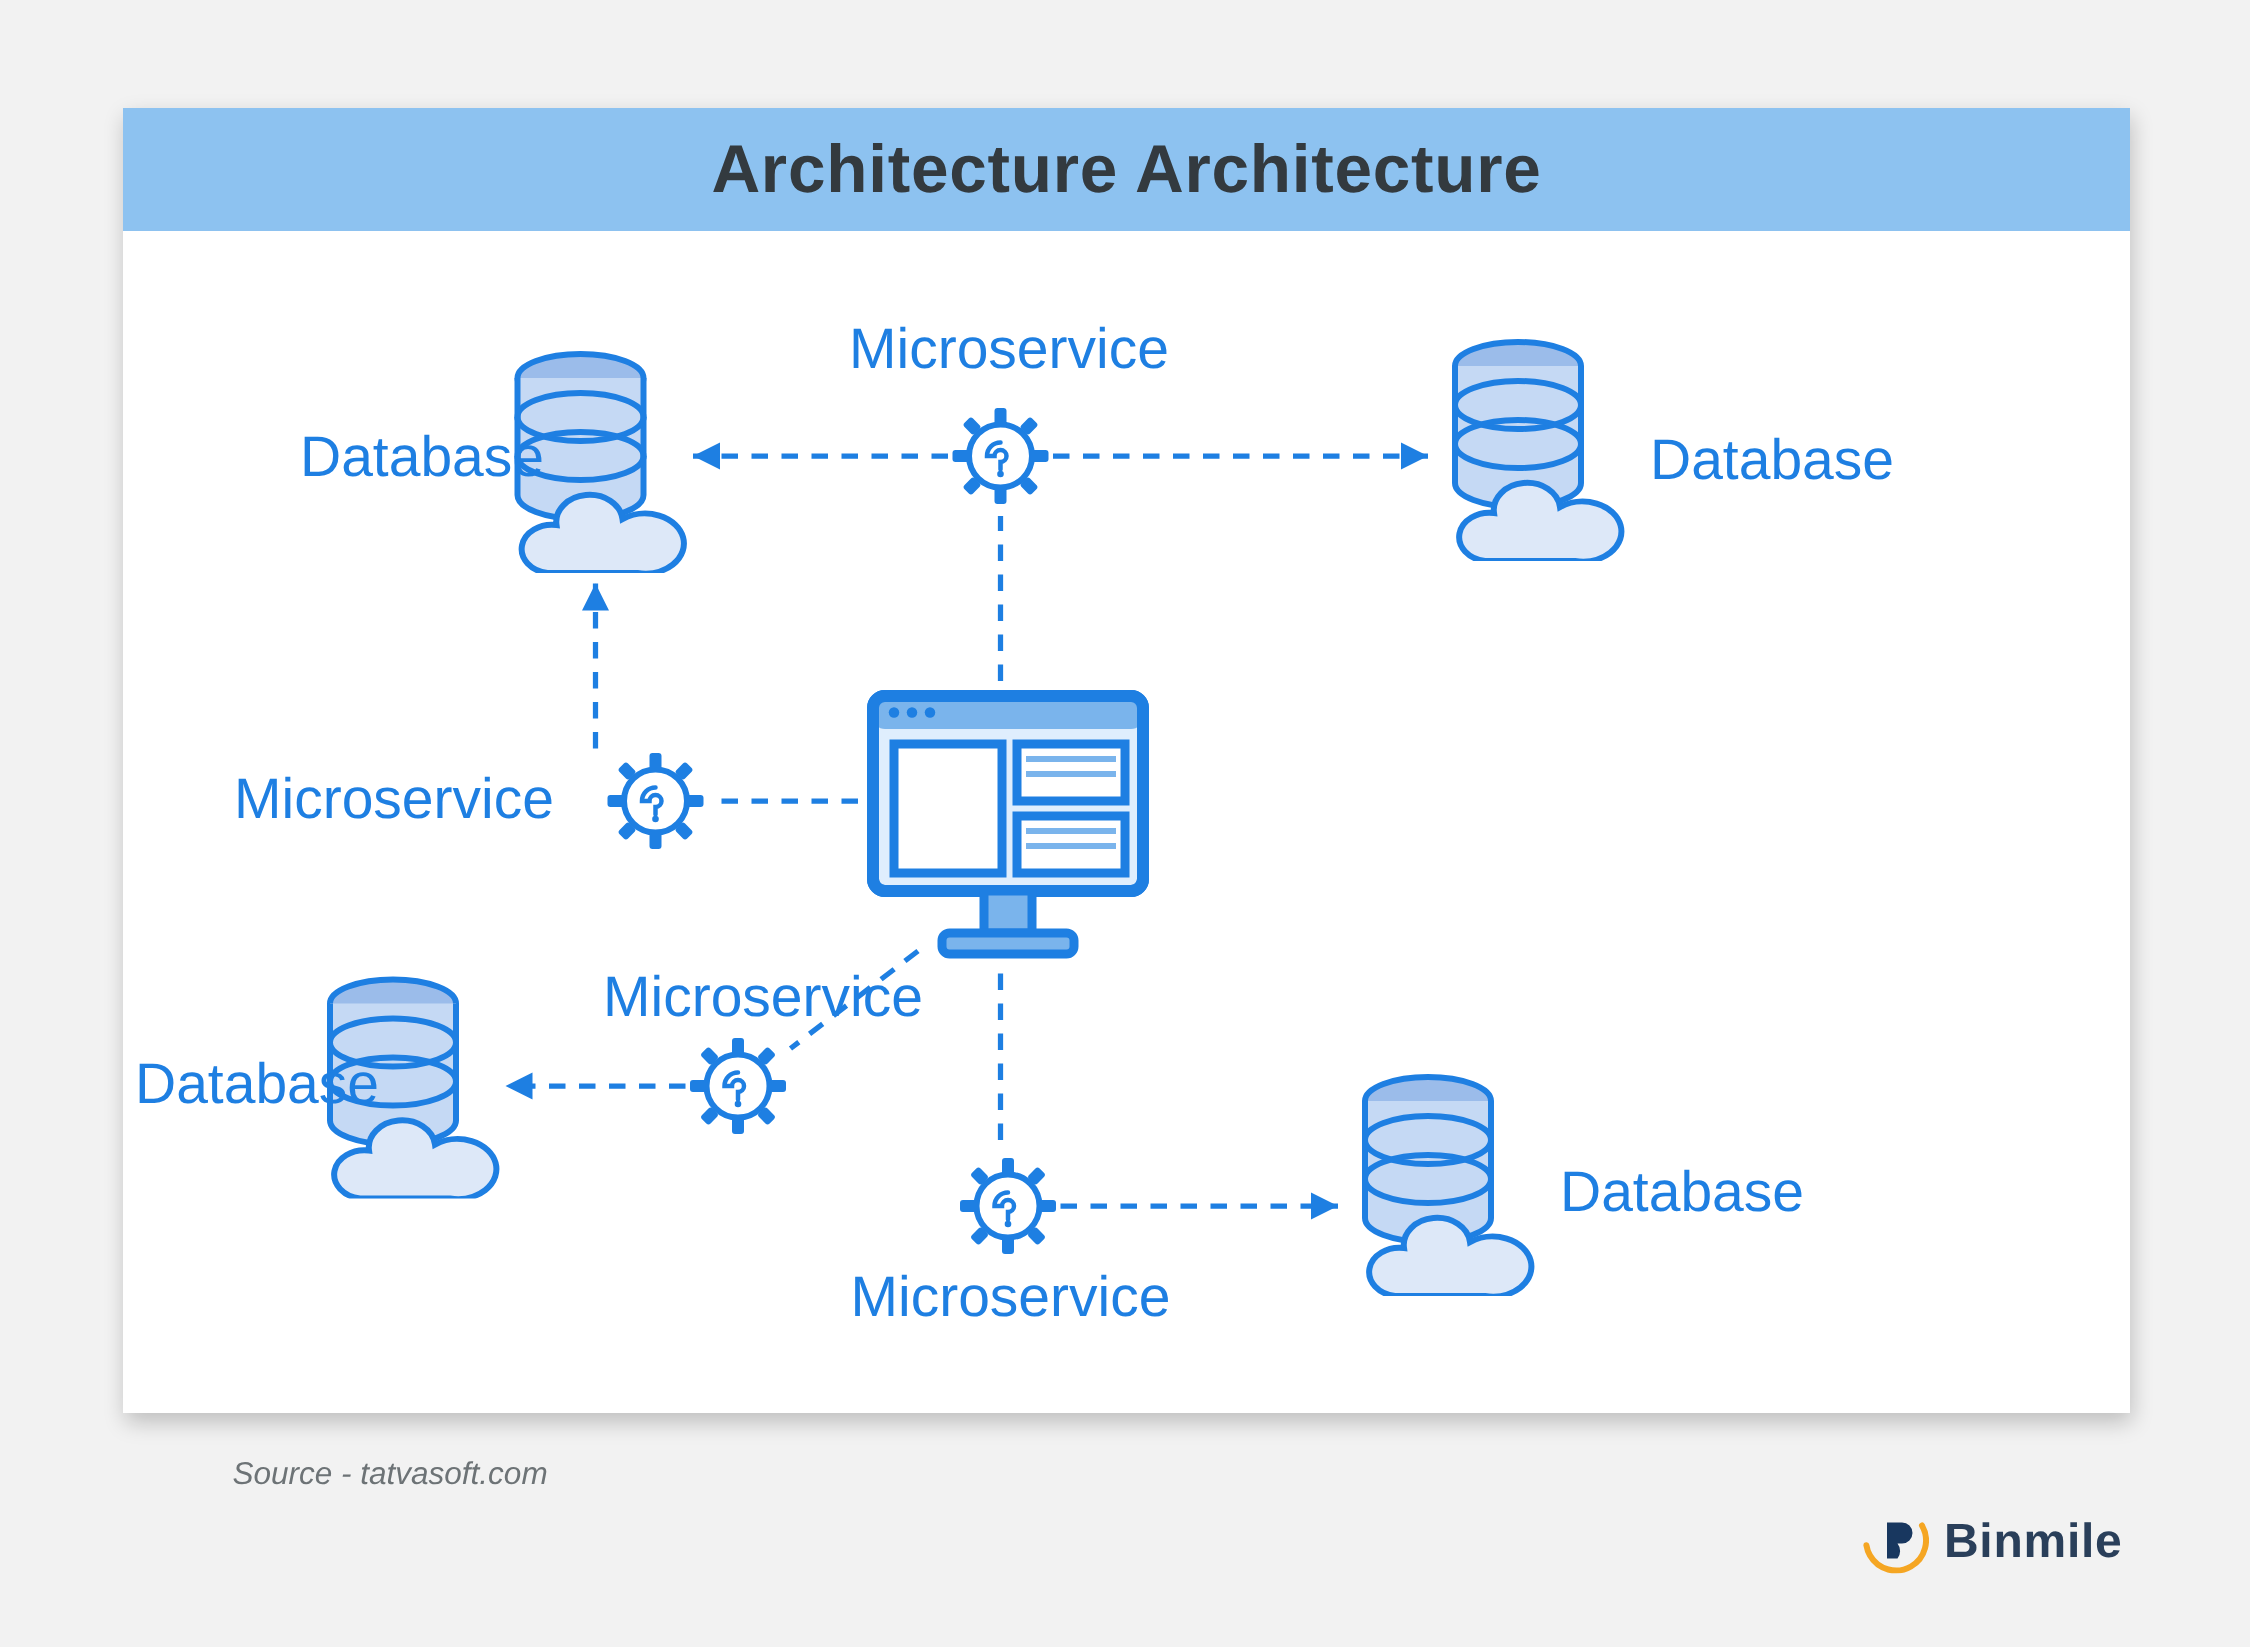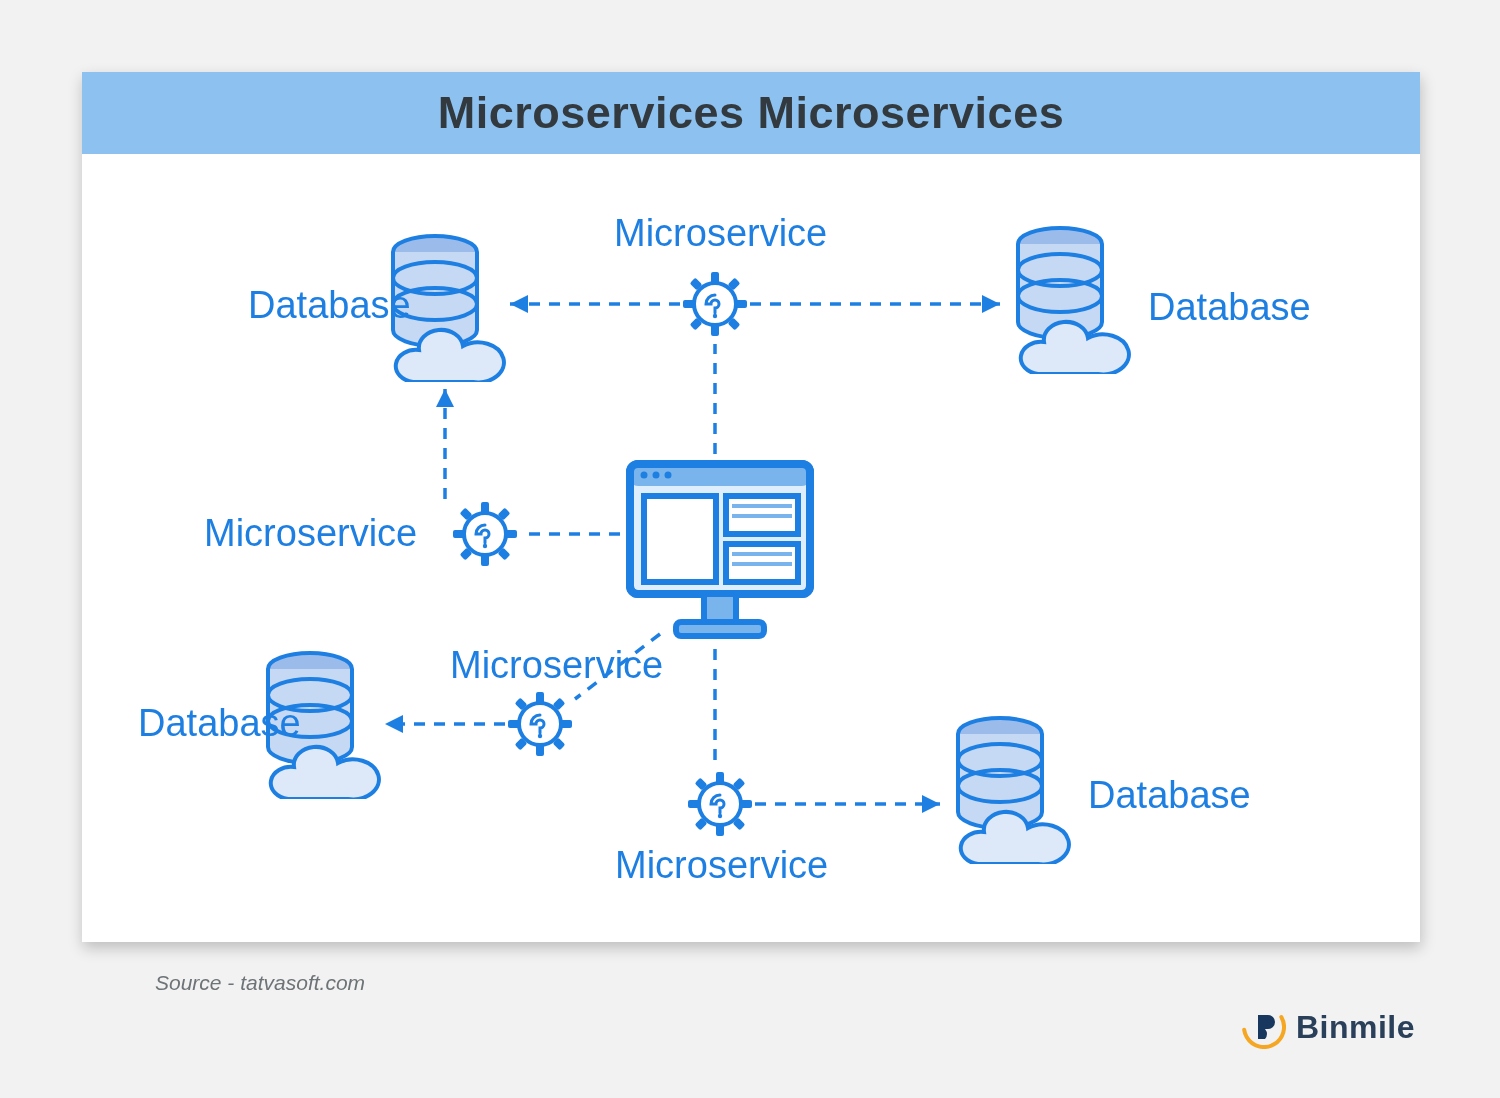--- a/index.html
+++ b/index.html
@@ -32,21 +32,21 @@
   }
   .brand-logo {
     width:44px; height:44px; position:relative;
   }
   .brand-text {
     font-size:32px; font-weight:700; color:#2a3f5a;
     letter-spacing:0.5px;
   }
 
   
-  .diag { position:absolute; left:0; top:82px; right:0; bottom:0;margin-left:48px; }
+  .diag { position:absolute; left:0; top:82px; right:0; bottom:0; }
 
   .label {
     position:absolute;
     font-size:38px; color:#1e7fe2; font-weight:500;
     white-space:nowrap;
   }
 
   svg.gear { position:absolute; width:70px; height:70px; }
   svg.db   { position:absolute; width:140px; height:150px; }
   svg.mon  { position:absolute; width:200px; height:200px; }
@@ -100,21 +100,21 @@
       <line x1="112" y1="62" x2="172" y2="62" stroke="#7ab4ec" stroke-width="4"></line>
       <line x1="112" y1="100" x2="172" y2="100" stroke="#7ab4ec" stroke-width="4"></line>
       <line x1="112" y1="110" x2="172" y2="110" stroke="#7ab4ec" stroke-width="4"></line>
       <rect x="84" y="140" width="32" height="28" fill="#7ab4ec" stroke="#1e7fe2" stroke-width="6"></rect>
       <rect x="56" y="168" width="88" height="14" rx="5" fill="#7ab4ec" stroke="#1e7fe2" stroke-width="6"></rect>
     </g>
   </defs>
 </svg>
 
 <div class="card">
-  <div class="title-bar">Microservices Microservices</div>
+  <div class="title-bar">Architecture Architecture</div>
 
   <div class="diag">
 
     <svg class="conn">
 
       <line class="conn-line" x1="550" y1="150" x2="380" y2="150"></line>
       <polygon class="arrow" points="380,150 398,141 398,159"></polygon>
 
       <line class="conn-line" x1="620" y1="150" x2="870" y2="150"></line>
       <polygon class="arrow" points="870,150 852,141 852,159"></polygon>

